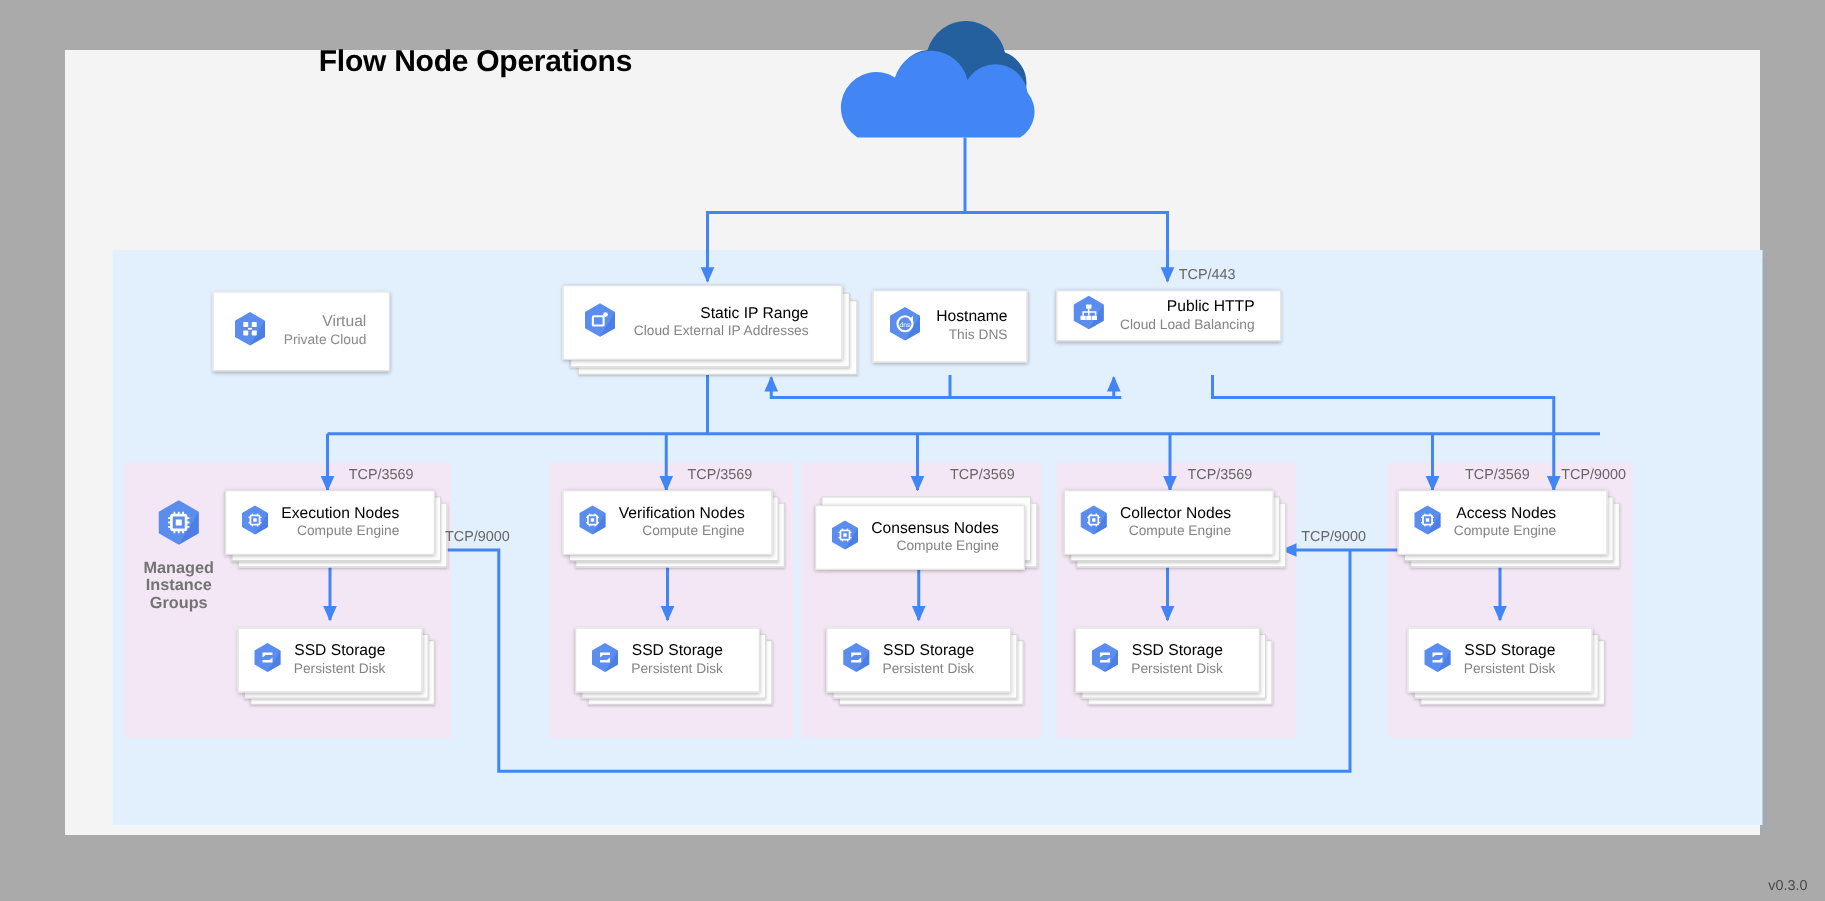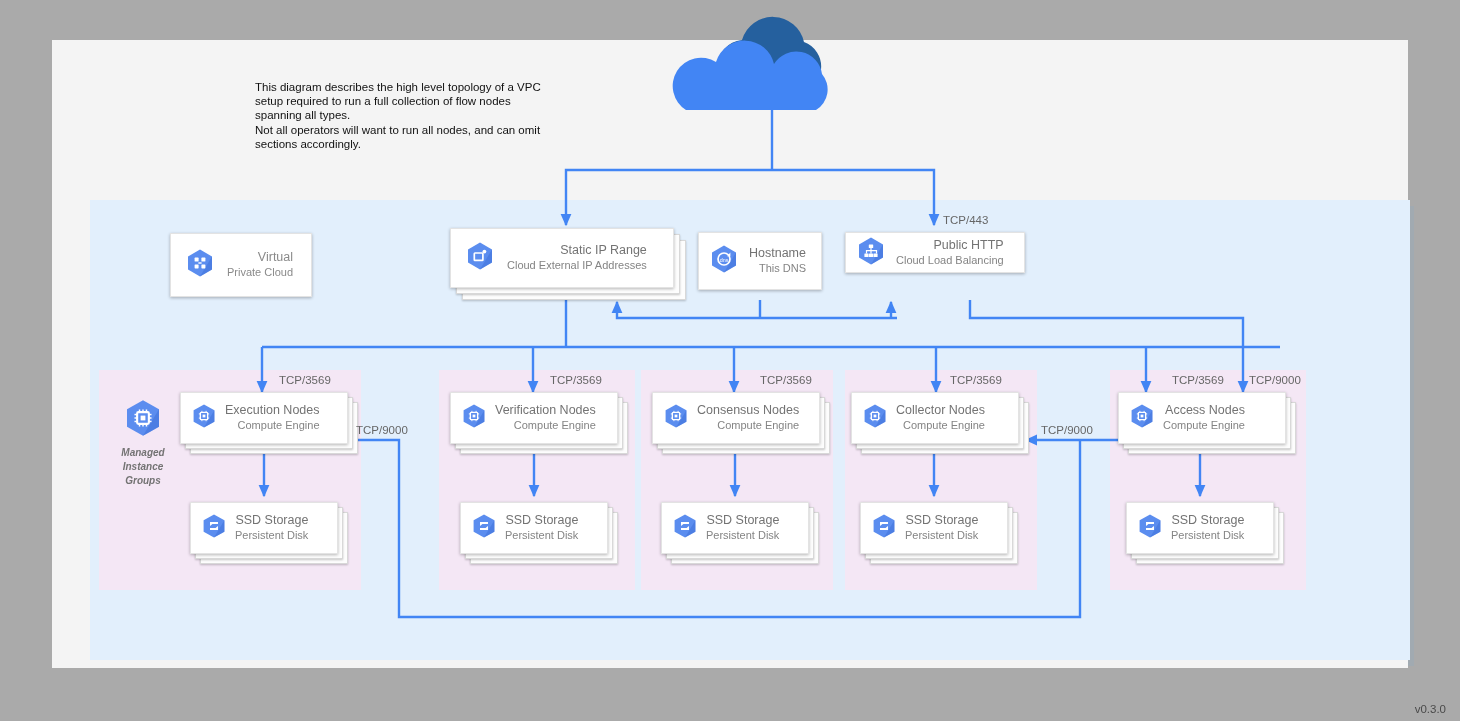--- a/index.html
+++ b/index.html
@@ -40,44 +40,43 @@
     position:absolute; background:#fdfdfd; border:1px solid #d8d8d8;
     box-shadow:0 1px 2px rgba(0,0,0,.22);
   }
   .card .face{
     position:absolute; left:0; top:0; background:#fff; border:1px solid #e3e3e3;
     box-shadow:0 1px 3px rgba(0,0,0,.28);
     display:flex; align-items:center;
   }
   .card .ico{ flex:0 0 auto; margin-left:14px; margin-right:12px; }
   .card .txt{ display:flex; flex-direction:column; justify-content:center;text-align:right; }
-  .card .t1{ font-size:12.5px; color:#737373; line-height:15px; white-space:nowrap; }
+  .card .t1{ font-size:12.5px; color:#000000; line-height:15px; white-space:nowrap; }
   .card .t2{ font-size:11px; color:#848484; line-height:15px; white-space:nowrap; }
   .card.muted .t1{ color:#8a8a8a; }
   .card.muted .t2{ color:#8a8a8a; }
 
   
   .wlab{ position:absolute; font-size:11.5px; color:#666; white-space:nowrap;text-align:right; }
 
   
   .mig{ position:absolute; text-align:center; width:74px; }
-  .mig .mlab{ font-size:10px; font-weight:bold; color:#737373; line-height:14px; margin-top:4px;font-style:italic; }
+  .mig .mlab{ font-size:13px; font-weight:bold; color:#737373; line-height:14px; margin-top:4px; }
 
   .version{ position:absolute; right:14px; bottom:6px; font-size:11.5px; color:#4a4a4a; }
 </style>
 </head>
 <body>
 
 <div id="root">
 
 
   <div class="canvas"></div>
 
-  <div class="diagram-desc" style="white-space:pre-line;">This diagram describes the high level topology of a VPC setup required to run a full collection of flow nodes spanning all types.
-Not all operators will want to run all nodes, and can omit sections accordingly.</div>
+  <div class="diagram-title">Flow Node Operations</div>
 
   <div class="vpc-shadow"></div>
   <div class="vpc"></div>
 
   <div class="grp" style="left:99px;  top:370px; width:262px; height:220px;"></div>
   <div class="grp" style="left:439px; top:370px; width:196px; height:220px;"></div>
   <div class="grp" style="left:641px; top:370px; width:192px; height:220px;"></div>
   <div class="grp" style="left:845px; top:370px; width:192px; height:220px;"></div>
   <div class="grp" style="left:1110px;top:370px; width:196px; height:220px;"></div>
 
@@ -299,21 +298,21 @@
       <span class="txt">
         <span class="t1">Verification Nodes</span>
         <span class="t2">Compute Engine</span>
       </span>
     </div>
   </div>
 
   <div class="card" style="left:652px; top:392px; width:180px; height:64px;">
     <div class="stack2" style="left:10px; top:10px; width:168px; height:52px;"></div>
     <div class="stack1" style="left:5px; top:5px; width:168px; height:52px;"></div>
-    <div class="face" style="width:168px; height:52px;">
+    <div class="face" style="width:168px; height:52px;margin-top:12px;">
       <span class="ico" style="margin-left:10px;margin-right:8px;">
         <svg width="26" height="26" viewBox="0 0 30 30">
           <path d="M15 1.6 L27 8.5 L27 21.5 L15 28.4 L3 21.5 L3 8.5 Z" fill="#5b8def"></path>
           <path d="M27 8.5 L27 21.5 L15 28.4 Z" fill="#3f73d8" opacity=".55"></path>
           <rect x="10.8" y="10.8" width="8.4" height="8.4" rx="1" fill="none" stroke="#fff" stroke-width="1.6"></rect>
           <rect x="13.4" y="13.4" width="3.2" height="3.2" fill="#fff"></rect>
           <g stroke="#fff" stroke-width="1">
               <path d="M12.6 10.8 L12.6 9"></path>
               <path d="M17.4 10.8 L17.4 9"></path>
               <path d="M12.6 21 L12.6 19.2"></path>

